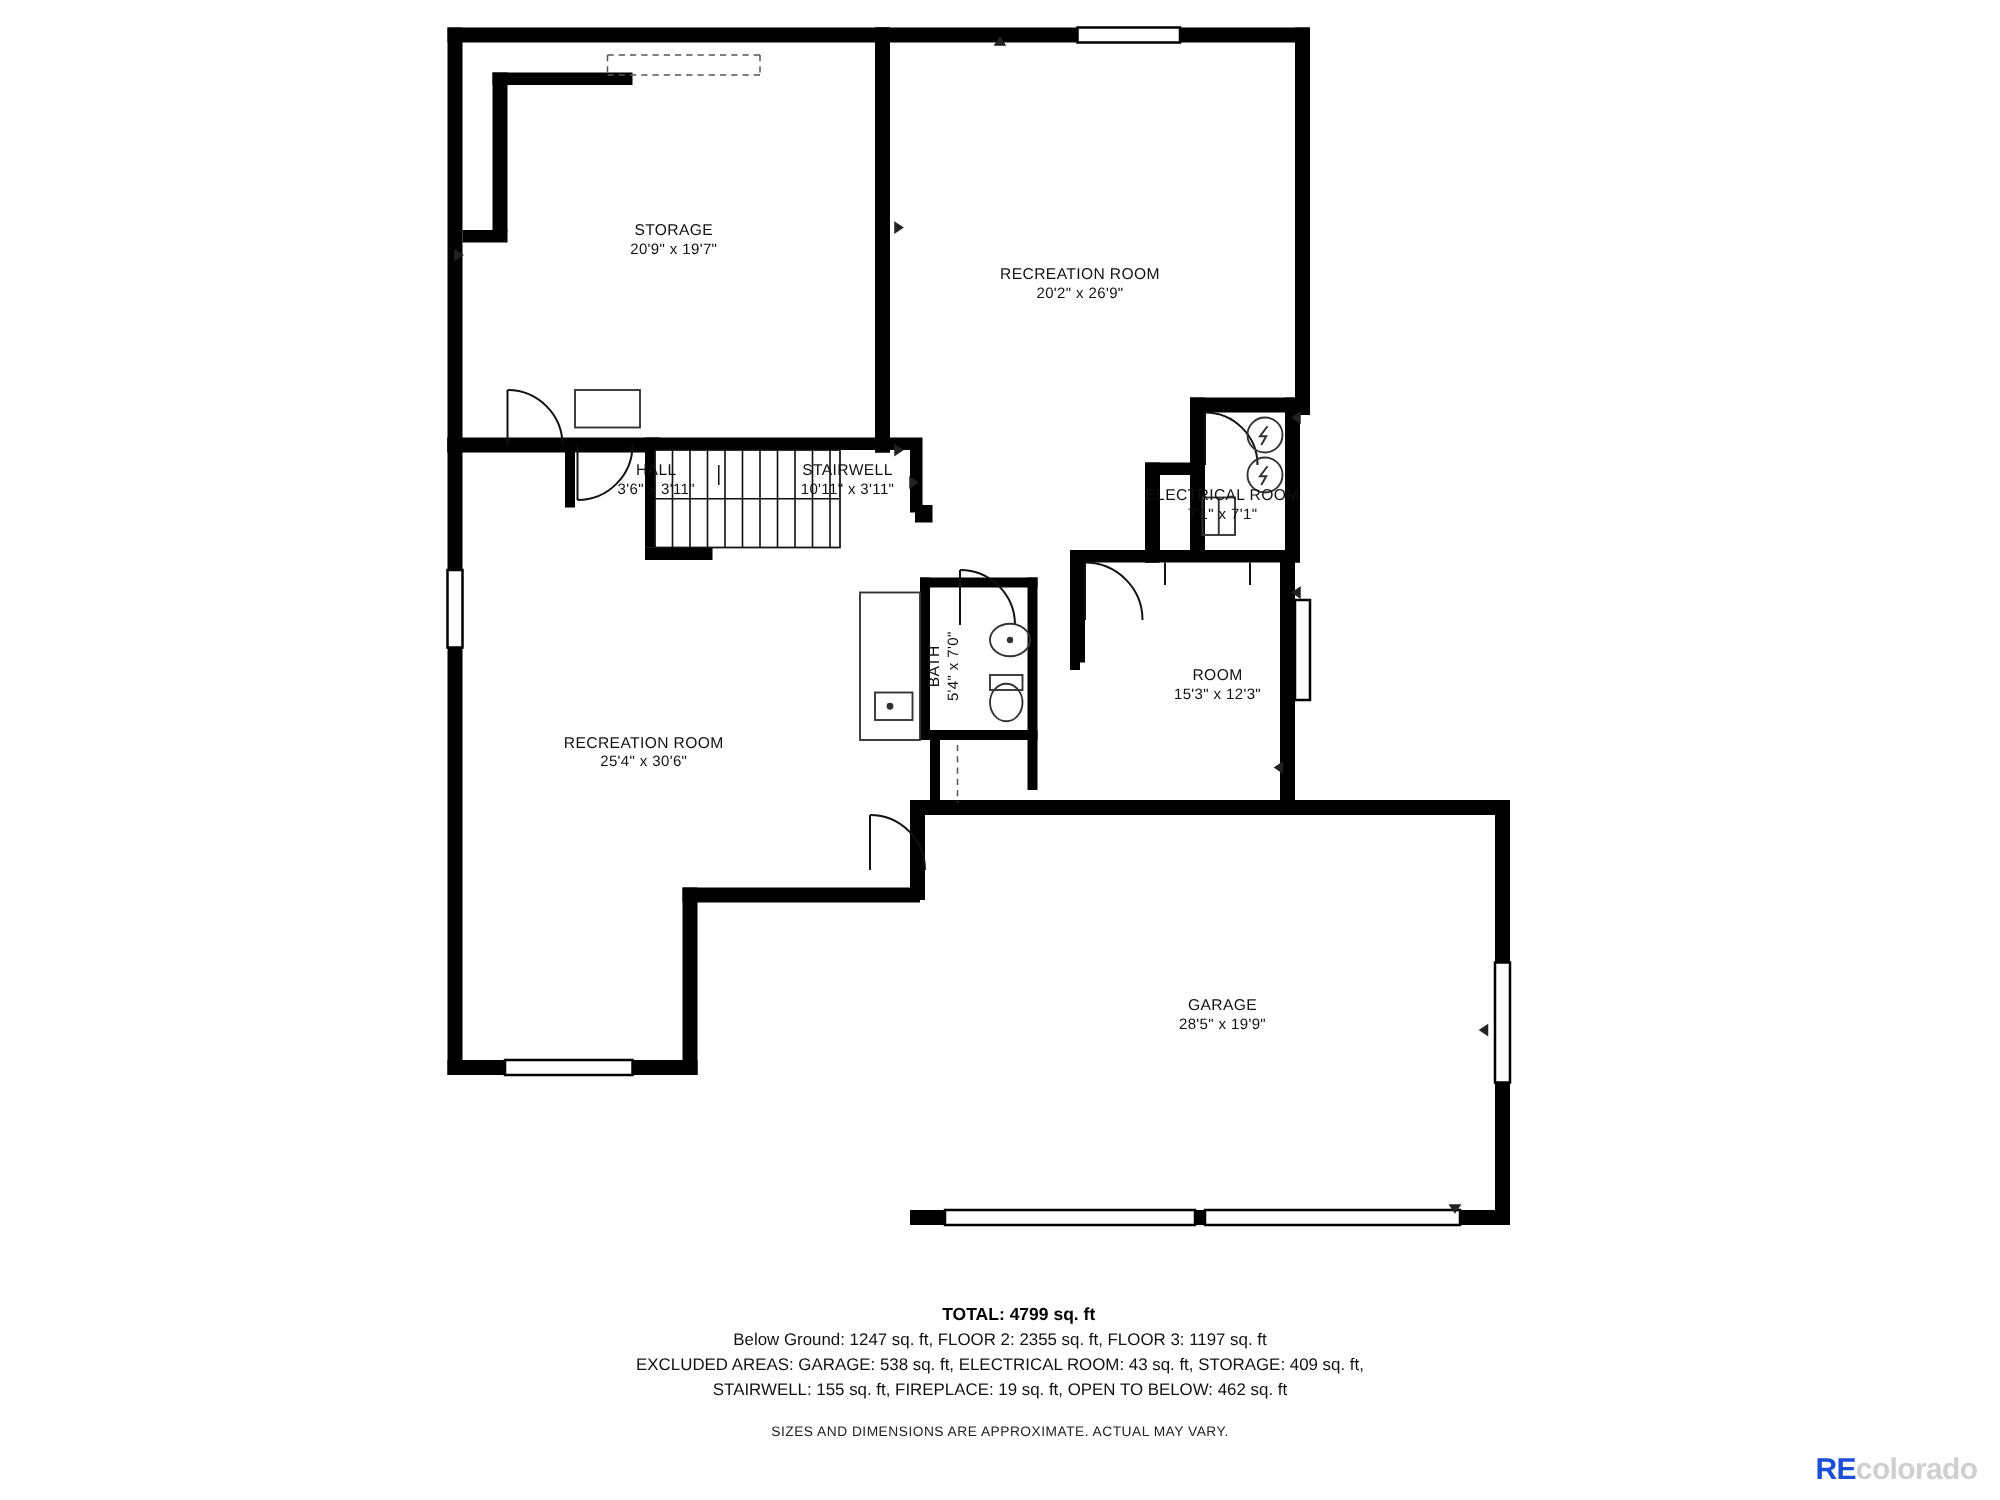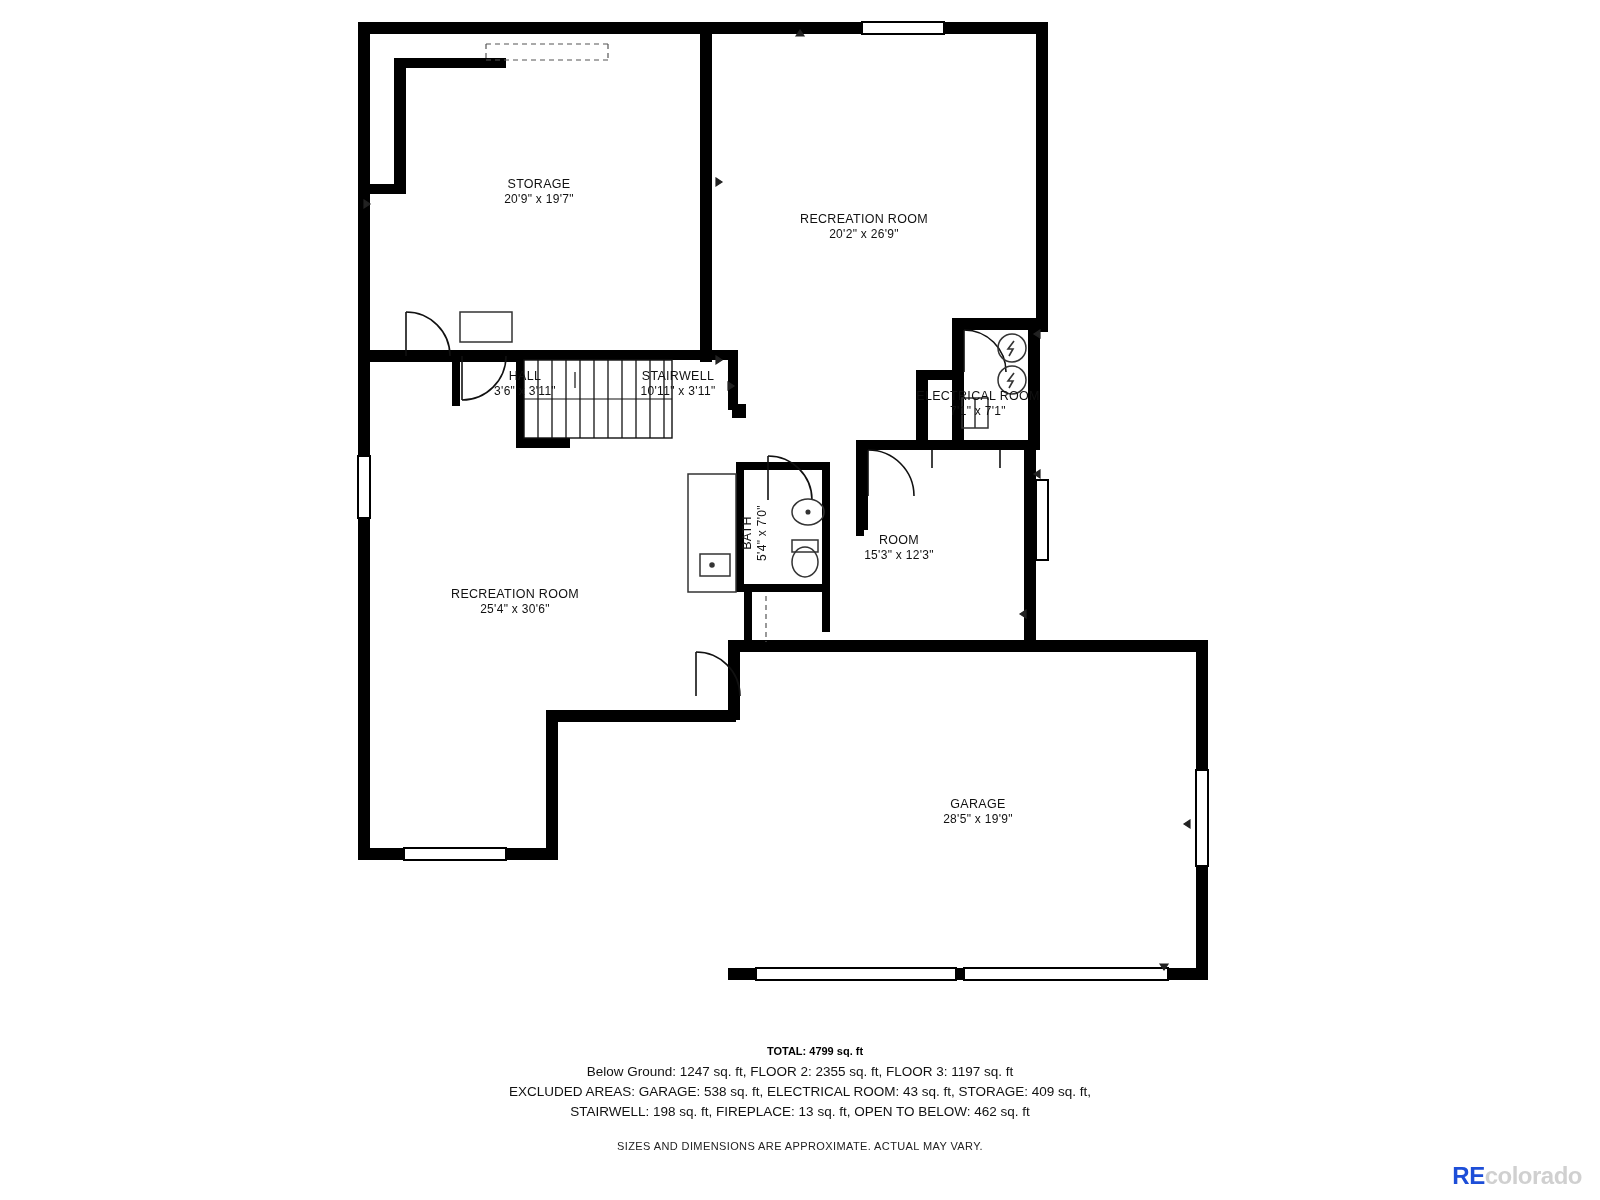--- a/index.html
+++ b/index.html
@@ -46,21 +46,21 @@
     transform: translate(-50%, -50%) rotate(-90deg);
   }
   .summary {
     position: absolute;
     left: 0;
     top: 1040px;
     width: 1600px;
     text-align: center;
   }
   .summary .total {
-    font-size: 11px;
+    font-size: 14px;
     font-weight: bold;
     line-height: 22px;
     color: #000;
     padding-left: 30px;
   }
   .summary .line {
     font-size: 13.5px;
     line-height: 20px;
     color: #111;
   }
@@ -278,40 +278,40 @@
   <div class="room-label" style="left:978px; top:404px;">
     <span class="rname">ELECTRICAL ROOM</span>
     <span class="rdim">7'1" x 7'1"</span>
   </div>
 
   <div class="room-label vertical" style="left:755px; top:533px;">
     <span class="rname">BATH</span>
     <span class="rdim">5'4" x 7'0"</span>
   </div>
 
-  <div class="room-label" style="left:899px; top:548px;">
+  <div class="room-label" style="left:974px; top:548px;">
     <span class="rname">ROOM</span>
     <span class="rdim">15'3" x 12'3"</span>
   </div>
 
   <div class="room-label" style="left:515px; top:602px;">
     <span class="rname">RECREATION ROOM</span>
     <span class="rdim">25'4" x 30'6"</span>
   </div>
 
   <div class="room-label" style="left:978px; top:812px;">
     <span class="rname">GARAGE</span>
     <span class="rdim">28'5" x 19'9"</span>
   </div>
 
 </div>
 
 <div class="summary">
   <div class="total">TOTAL: 4799 sq. ft</div>
   <div class="line">Below Ground: 1247 sq. ft, FLOOR 2: 2355 sq. ft, FLOOR 3: 1197 sq. ft</div>
   <div class="line">EXCLUDED AREAS: GARAGE: 538 sq. ft, ELECTRICAL ROOM: 43 sq. ft, STORAGE: 409 sq. ft,</div>
-  <div class="line">STAIRWELL: 198 sq. ft, FIREPLACE: 13 sq. ft, OPEN TO BELOW: 462 sq. ft</div>
+  <div class="line">STAIRWELL: 155 sq. ft, FIREPLACE: 19 sq. ft, OPEN TO BELOW: 462 sq. ft</div>
   <div class="disclaimer">SIZES AND DIMENSIONS ARE APPROXIMATE. ACTUAL MAY VARY.</div>
 </div>
 
 <div class="watermark">
   <span class="re">RE</span><span class="colorado">colorado</span>
 </div>
 
 </body></html>

